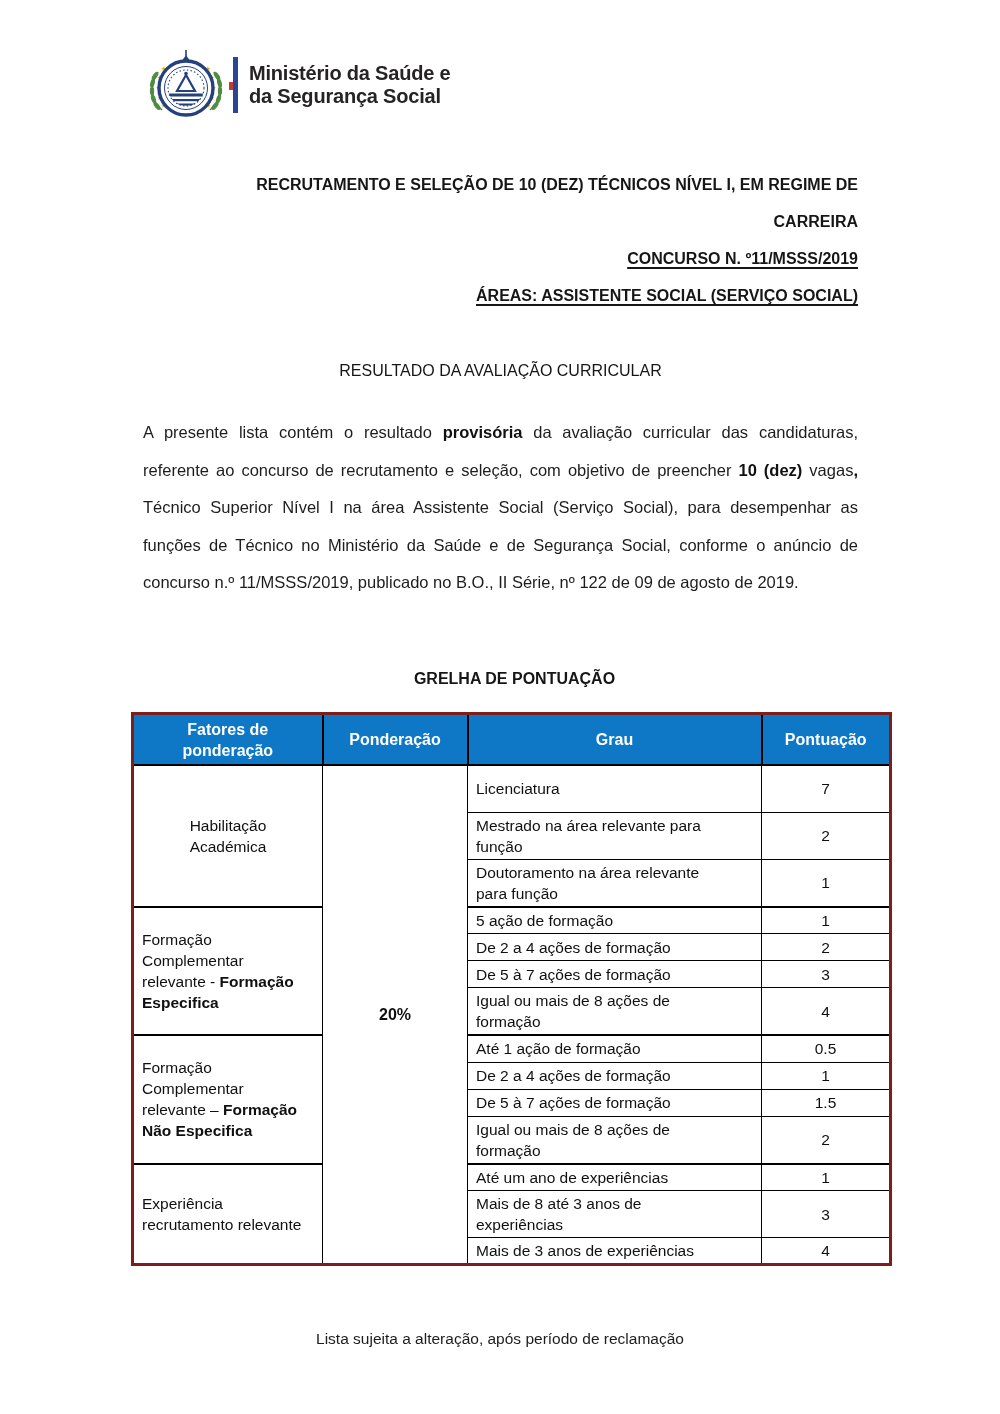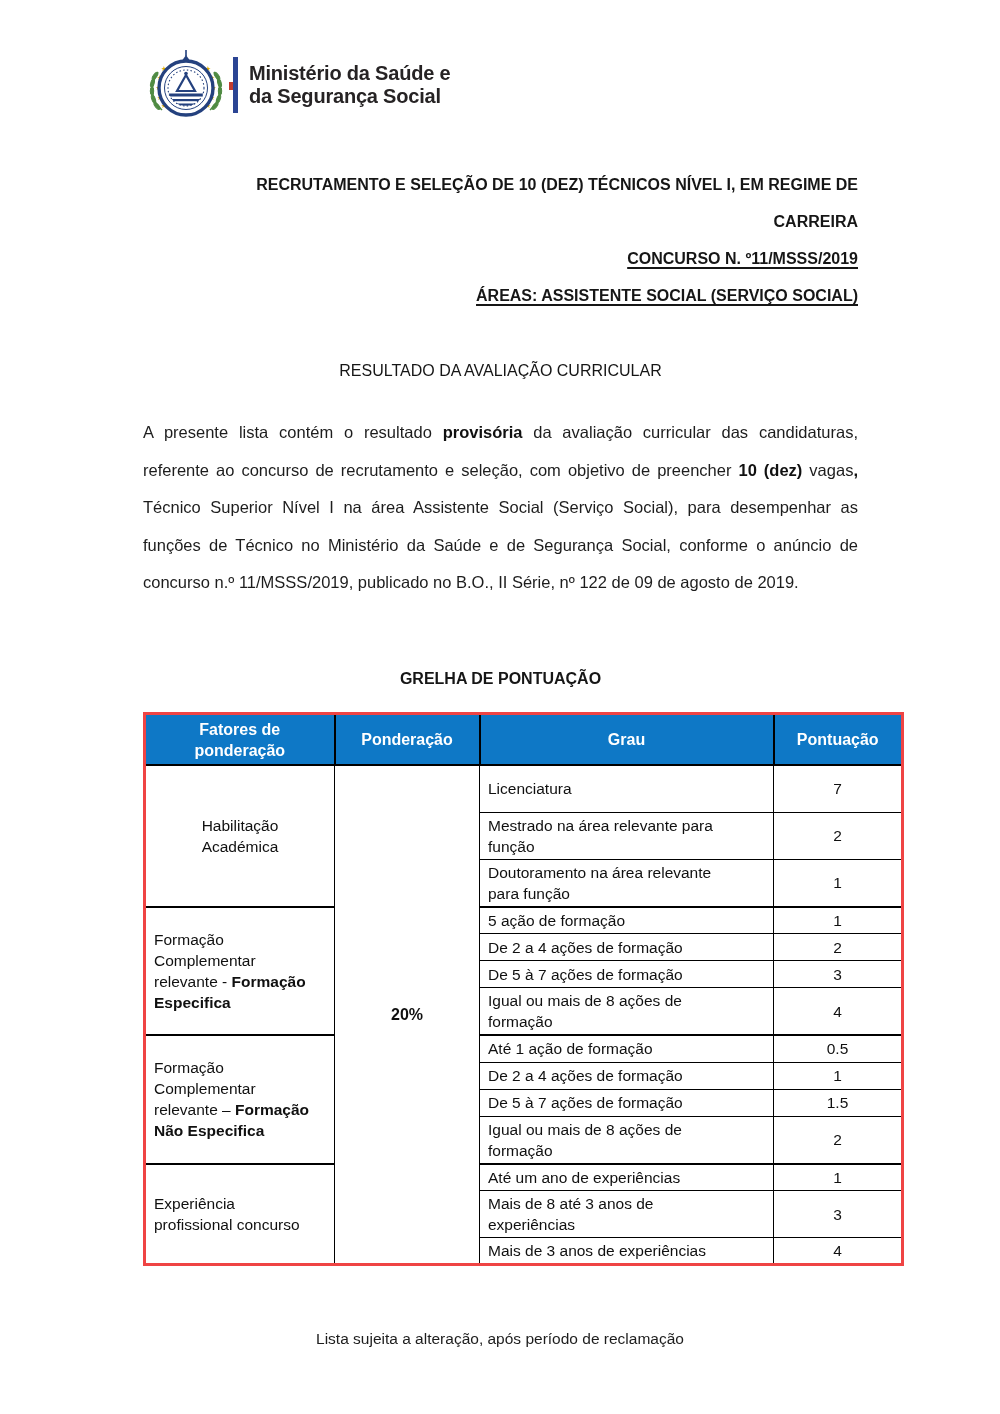--- a/index.html
+++ b/index.html
@@ -18,26 +18,26 @@
 
   
   .title-block{position:absolute;left:143px;top:166px;width:715px;text-align:right;
     font-weight:700;font-size:16px;line-height:37px;color:#161616;}
   .uline{text-decoration:underline;text-underline-offset:3px;text-decoration-thickness:1.5px;}
   .section-heading{position:absolute;left:143px;top:352px;width:715px;text-align:center;
     font-weight:400;font-size:16px;line-height:37px;color:#161616;}
   .body-para{position:absolute;left:143px;top:414px;width:715px;font-size:16.5px;
     line-height:37.6px;text-align:justify;color:#1d1d1d;}
   .body-para b{color:#111;}
-  .grelha-heading{position:absolute;left:143px;top:660px;width:715px;text-align:center;
+  .grelha-heading{position:absolute;left:157px;top:660px;width:715px;text-align:center;
     font-weight:700;font-size:16px;line-height:37px;color:#161616;}
 
   
-  table.score{position:absolute;left:143px;top:712px;width:758px;border-collapse:collapse;
-    table-layout:fixed;font-size:15.5px;color:#101010;border:3px solid #ef4444;}
+  table.score{position:absolute;left:131px;top:712px;width:758px;border-collapse:collapse;
+    table-layout:fixed;font-size:15.5px;color:#101010;border:3px solid #7f1d1d;}
   .score col.c1{width:190px;}
   .score col.c2{width:145px;}
   .score col.c3{width:294px;}
   .score col.c4{width:129px;}
   .score th{background:#0E78C6;color:#fff;font-weight:700;font-size:16px;
     border:2px solid #000;height:49px;line-height:21px;padding:0 16px;
     text-align:center;vertical-align:middle;}
   .score td{border:1px solid #000;vertical-align:middle;line-height:21px;padding:2px 8px;}
   .score tbody tr{height:27px;}
   .score tbody tr.tall{height:47px;}
@@ -188,21 +188,21 @@
         </tr>
         <tr>
           <td class="grau">De 5 à 7 ações de formação</td>
           <td class="pontos">1.5</td>
         </tr>
         <tr>
           <td class="grau">Igual ou mais de 8 ações de formação</td>
           <td class="pontos">2</td>
         </tr>
         <tr class="group-start">
-          <td rowspan="3" class="factor"><span>Experiência</span><br><span>profissional concurso</span></td>
+          <td rowspan="3" class="factor"><span>Experiência</span><br><span>recrutamento relevante</span></td>
           <td class="grau">Até um ano de experiências</td>
           <td class="pontos">1</td>
         </tr>
         <tr>
           <td class="grau">Mais de 8 até 3 anos de experiências</td>
           <td class="pontos">3</td>
         </tr>
         <tr>
           <td class="grau">Mais de 3 anos de experiências</td>
           <td class="pontos">4</td>

